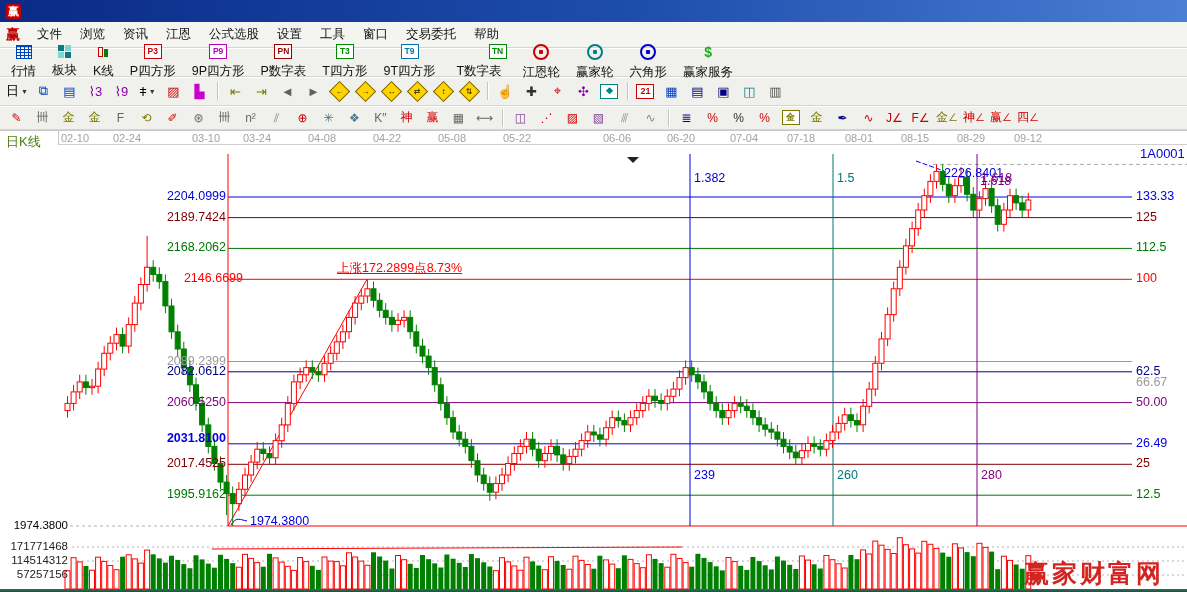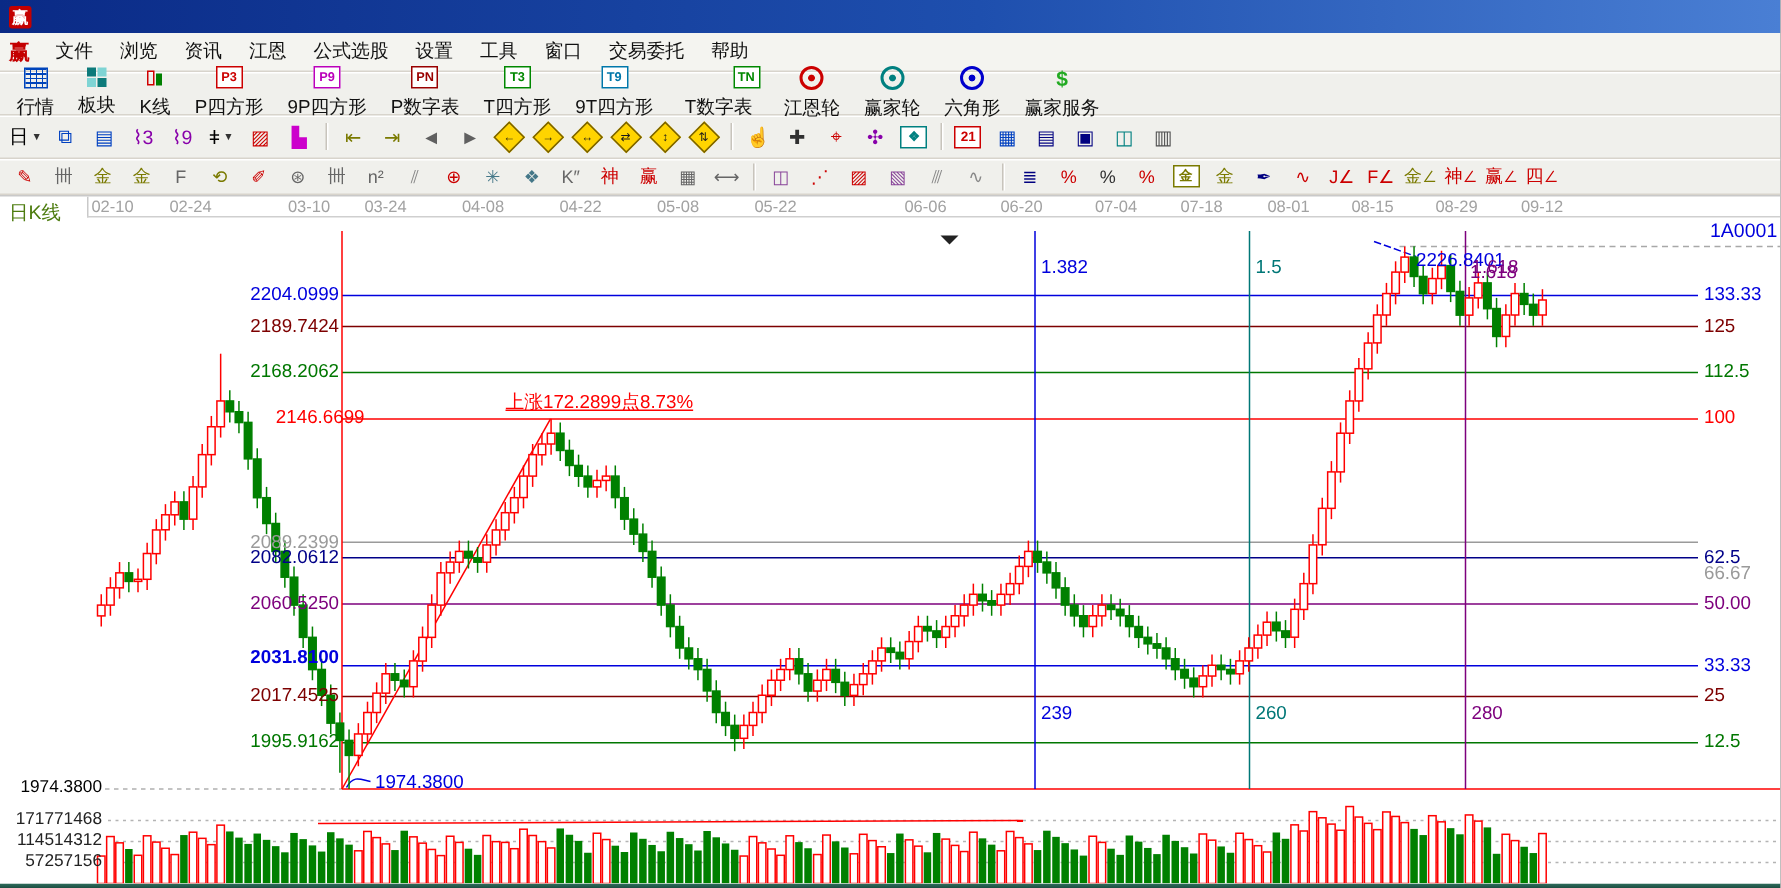--- a/index.html
+++ b/index.html
@@ -895,36 +895,37 @@
         <div class="abslbl lvl-right" style="top: 109.408px; color: rgb(0, 119, 0);">112.5</div>
         <div class="abslbl lvl-left" style="top: 140.252px; color: rgb(255, 0, 0); margin-left: 17px;">2146.6699</div>
         <div class="abslbl lvl-right" style="top: 140.252px; color: rgb(255, 0, 0);">100</div>
         <div class="abslbl lvl-left" style="top: 222.501px; color: rgb(154, 154, 154);">2089.2399</div>
         <div class="abslbl lvl-right" style="top: 222.501px; color: rgb(154, 154, 154); margin-top: 21px;">66.67</div>
         <div class="abslbl lvl-left" style="top: 232.782px; color: rgb(0, 0, 136);">2082.0612</div>
         <div class="abslbl lvl-right" style="top: 232.782px; color: rgb(0, 0, 136);">62.5</div>
         <div class="abslbl lvl-left" style="top: 263.626px; color: rgb(125, 0, 125);">2060.5250</div>
         <div class="abslbl lvl-right" style="top: 263.626px; color: rgb(125, 0, 125);">50.00</div>
         <div class="abslbl lvl-left" style="top: 300px; color: rgb(0, 0, 221); font-weight: bold;">2031.8100</div>
-        <div class="abslbl lvl-right" style="top: 304.75px; color: rgb(0, 0, 221);">33.33</div>
+        <div class="abslbl lvl-right" style="top: 304.75px; color: rgb(0, 0, 221);">26.49</div>
         <div class="abslbl lvl-left" style="top: 325.313px; color: rgb(125, 0, 0);">2017.4525</div>
         <div class="abslbl lvl-right" style="top: 325.313px; color: rgb(125, 0, 0);">25</div>
         <div class="abslbl lvl-left" style="top: 356.157px; color: rgb(0, 119, 0);">1995.9162</div>
         <div class="abslbl lvl-right" style="top: 356.157px; color: rgb(0, 119, 0);">12.5</div>
         <div class="abslbl" style="left: 2px; top: 387px; width: 66px; text-align: right; color: rgb(0, 0, 0); font-size: 11.5px;">1974.3800</div>
         <div class="vaxis" style="top: 409px;">171771468</div>
         <div class="vaxis" style="top: 423px;">114514312</div>
         <div class="vaxis" style="top: 437px;">57257156</div>
         <div class="abslbl" style="left: 337px; top: 130px; color: rgb(255, 0, 0); text-decoration: underline;">上涨172.2899点8.73%</div>
         <div class="abslbl" style="left: 250px; top: 383px; color: rgb(0, 0, 221);">1974.3800</div>
         <div class="abslbl" style="left: 944px; top: 35px; color: rgb(0, 0, 221);">2226.8401</div>
         <div class="abslbl" style="left: 694px; top: 40px; color: rgb(0, 0, 221);">1.382</div>
         <div class="abslbl" style="left: 694px; top: 337px; color: rgb(0, 0, 221);">239</div>
         <div class="abslbl" style="left: 837px; top: 40px; color: rgb(0, 119, 119);">1.5</div>
         <div class="abslbl" style="left: 837px; top: 337px; color: rgb(0, 119, 119);">260</div>
         <div class="abslbl" style="left: 981px; top: 40px; color: rgb(125, 0, 125);">1.618</div>
         <div class="abslbl" style="left: 981px; top: 337px; color: rgb(125, 0, 125);">280</div>
         <div class="abslbl" style="left: 980px; top: 43px; color: rgb(125, 0, 125);">1.618</div>
       </div>
+    <div class="watermark">赢家财富网</div>
   </div>
 
   <div class="bottombar"></div>
 </div>
 
 </body></html>

